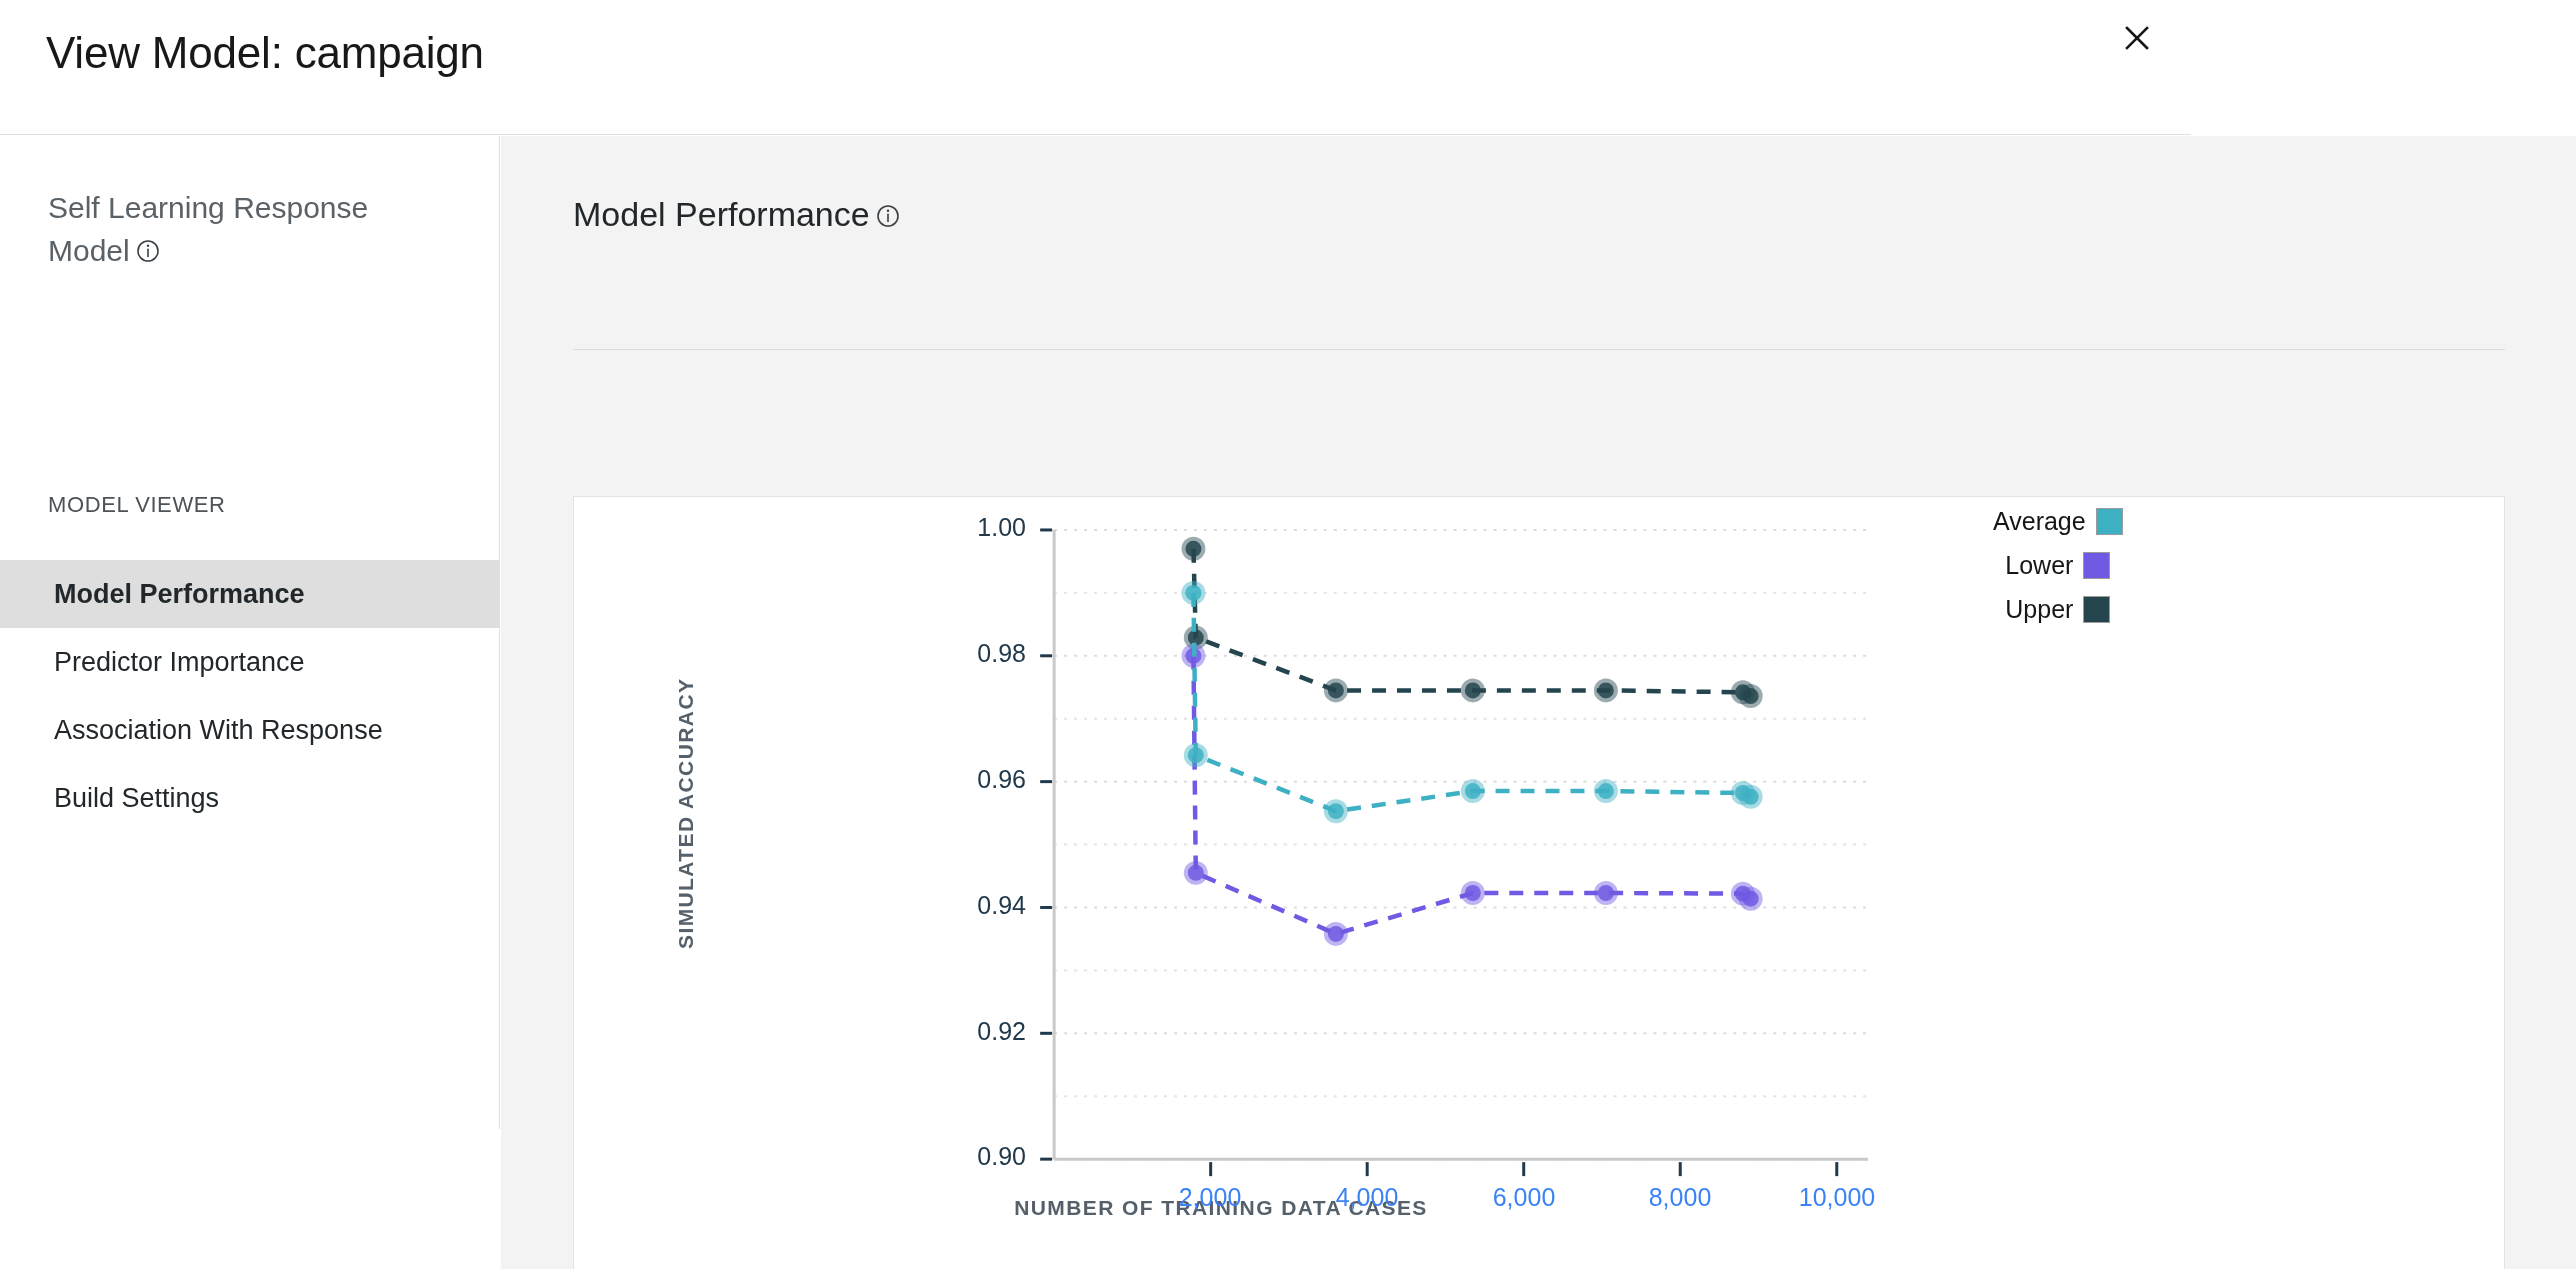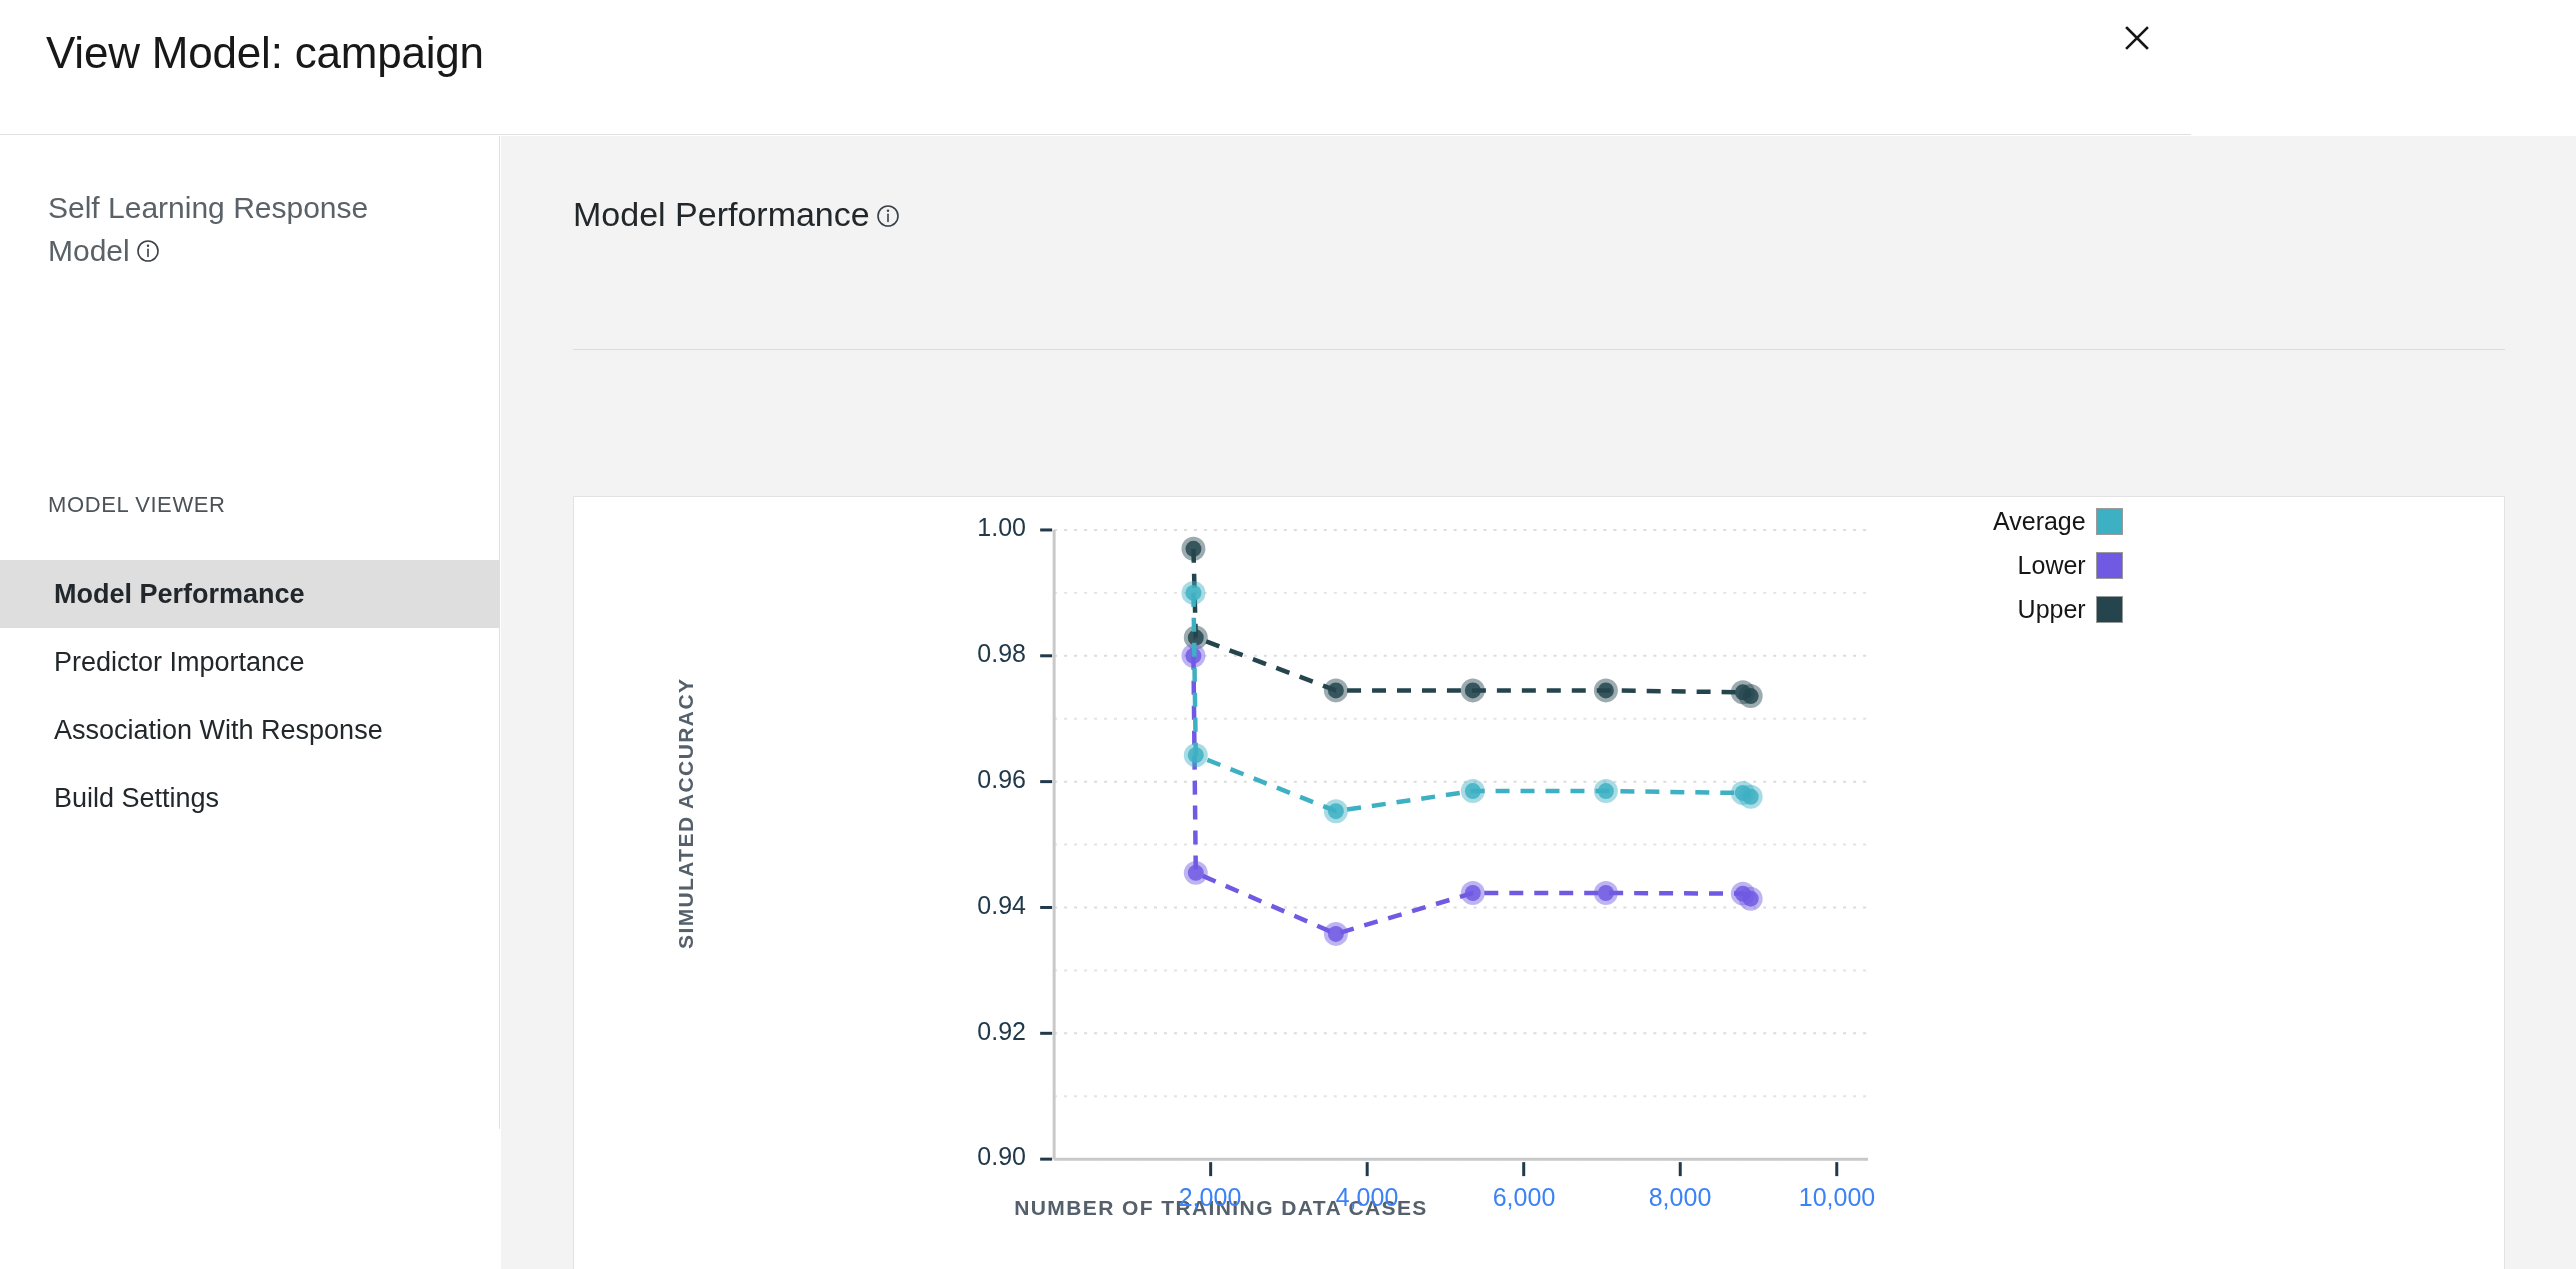--- a/index.html
+++ b/index.html
@@ -105,21 +105,21 @@
     font-size:25px; color:#21394a; font-weight:400;
   }
   .xtick {
     position:absolute; text-align:center; width:140px;
     font-size:25px; color:#3b82f6; font-weight:400;
   }
 
   
   .legend { position:absolute; left:1419px; top:10px; }
   .legend-row {
-    display:flex; align-items:center; justify-content:flex-end;
+    display:flex; align-items:center; justify-content:center;
     margin-bottom:15px; gap:10px;
   }
   .legend-label { font-size:25px; color:#161616; }
   .legend-swatch {
     width:27px; height:27px; border:1px solid #9b9b9b; flex:none;
   }
 </style>
 </head>
 <body>
 

